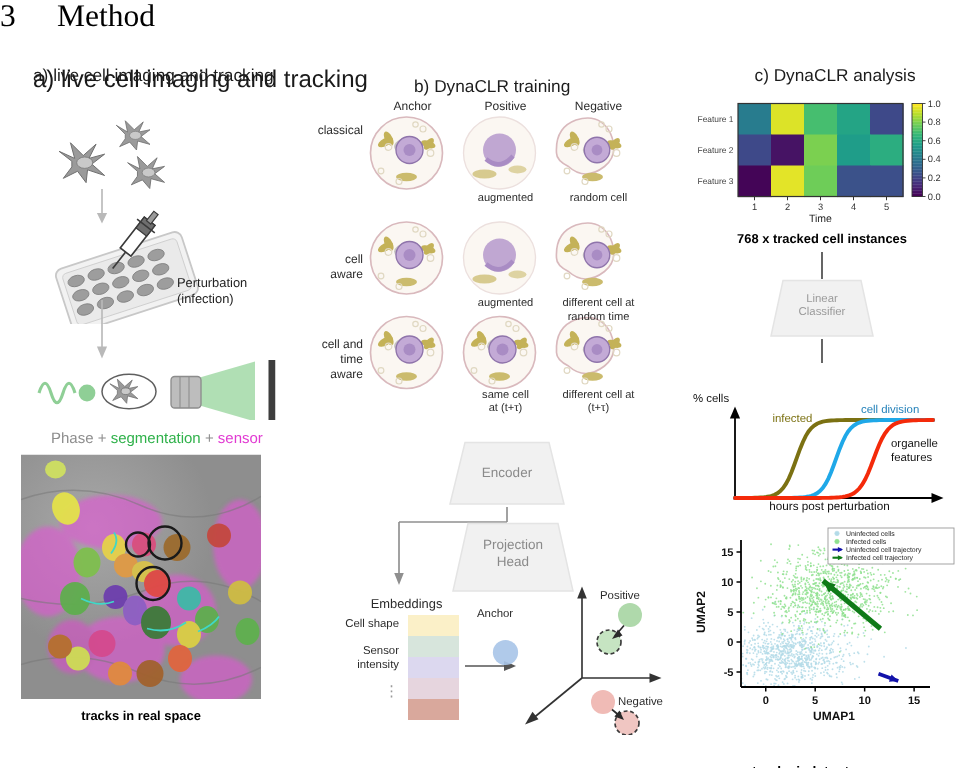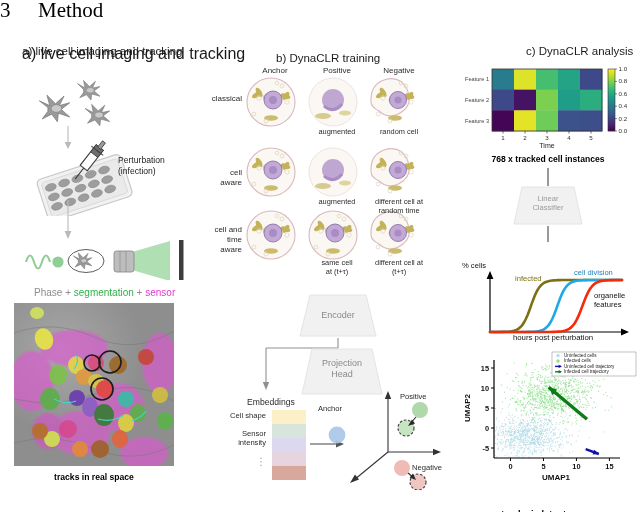--- a/index.html
+++ b/index.html
@@ -7,21 +7,21 @@
        font-family:"Liberation Sans",sans-serif;color:#1a1a1a;}
   .abs{position:absolute;}
   
   #sec-head{left:0;top:-2px;font-family:"Liberation Serif",serif;font-size:21px;color:#000;}
   #sec-head .num{display:inline-block;width:38px;}
   
   .panel-title{font-size:11.5px;color:#1c1c1c;white-space:nowrap;}
   .cap-b{font-size:8.6px;font-weight:bold;color:#000;text-align:center;line-height:1.2;}
   
   #cellsA svg,#plate svg,#optics svg{display:block;}
-  .perturb{font-size:8.6px;color:#222;line-height:1.25;}
+  .perturb{font-size:8.6px;color:#222;line-height:1.25;margin-top:28px;}
   #phaselabel{font-size:10px;white-space:nowrap;}
   #phaselabel .g{color:#8d8d8d;}
   #phaselabel .s{color:#2fb14a;}
   #phaselabel .m{color:#e13ad2;}
   #micro{border:0;}
   
   .colhead{font-size:8px;color:#2b2b2b;text-align:center;white-space:nowrap;}
   .rowlab{font-size:8px;color:#2b2b2b;text-align:right;line-height:1.25;white-space:nowrap;}
   .subcap{font-size:7.4px;color:#2b2b2b;text-align:center;line-height:1.2;}
   .emb-lbl{font-size:7.6px;color:#2b2b2b;text-align:right;line-height:1.15;}
@@ -208,21 +208,21 @@
   </g>
 </svg>
 <div class="abs cap-b" style="left:14px;top:472px;width:160px;">tracks in real space</div>
 
 <div class="abs panel-title" style="left:276px;top:52px;">b) DynaCLR training</div>
 
 <div class="abs colhead" style="left:244px;top:66px;width:62px;">Anchor</div>
 <div class="abs colhead" style="left:306px;top:66px;width:62px;">Positive</div>
 <div class="abs colhead" style="left:368px;top:66px;width:62px;">Negative</div>
 
-<div class="abs rowlab" style="left:198px;top:94px;width:44px;">
+<div class="abs rowlab" style="left:198px;top:82px;width:44px;">
   <div>classical</div>
 </div>
 <div class="abs rowlab" style="left:198px;top:168px;width:44px;">
   <div>cell</div>
   <div>aware</div>
 </div>
 <div class="abs rowlab" style="left:190px;top:225px;width:52px;">
   <div>cell and</div>
   <div>time</div>
   <div>aware</div>
@@ -364,21 +364,21 @@
   <path d="M62,87 L68,92" stroke="#2a2a2a" stroke-width="1.1"></path>
   <path d="M70,94 L63.6,91.6 L67,87.6 Z" fill="#2a2a2a"></path>
 </svg>
 <svg class="abs" style="left:326px;top:424px;" width="22" height="22">
   <circle cx="11" cy="11" r="8.4" fill="#a9c6e8" opacity="0.92"></circle>
 </svg>
 <div class="abs pt-lbl" style="left:318px;top:404px;">Anchor</div>
 <div class="abs pt-lbl" style="left:400px;top:392px;">Positive</div>
 <div class="abs pt-lbl" style="left:412px;top:463px;">Negative</div>
 
-<div class="abs panel-title" style="left:526px;top:45px;">c) DynaCLR analysis</div>
+<div class="abs panel-title" style="left:503px;top:45px;">c) DynaCLR analysis</div>
 
 <svg class="abs" style="left:458px;top:66px;" width="180" height="86" viewBox="0 0 180 86">
   <g id="hm-cells">
       <rect x="34" y="3" width="22.4" height="21.066666666666666" fill="rgb(40,124,142)"></rect>
       <rect x="56" y="3" width="22.4" height="21.066666666666666" fill="rgb(220,227,40)"></rect>
       <rect x="78" y="3" width="22.4" height="21.066666666666666" fill="rgb(70,190,111)"></rect>
       <rect x="100" y="3" width="22.4" height="21.066666666666666" fill="rgb(36,164,133)"></rect>
       <rect x="122" y="3" width="22.4" height="21.066666666666666" fill="rgb(62,73,137)"></rect>
       <rect x="34" y="23.666666666666668" width="22.4" height="21.066666666666666" fill="rgb(62,73,137)"></rect>
       <rect x="56" y="23.666666666666668" width="22.4" height="21.066666666666666" fill="rgb(70,19,100)"></rect>

